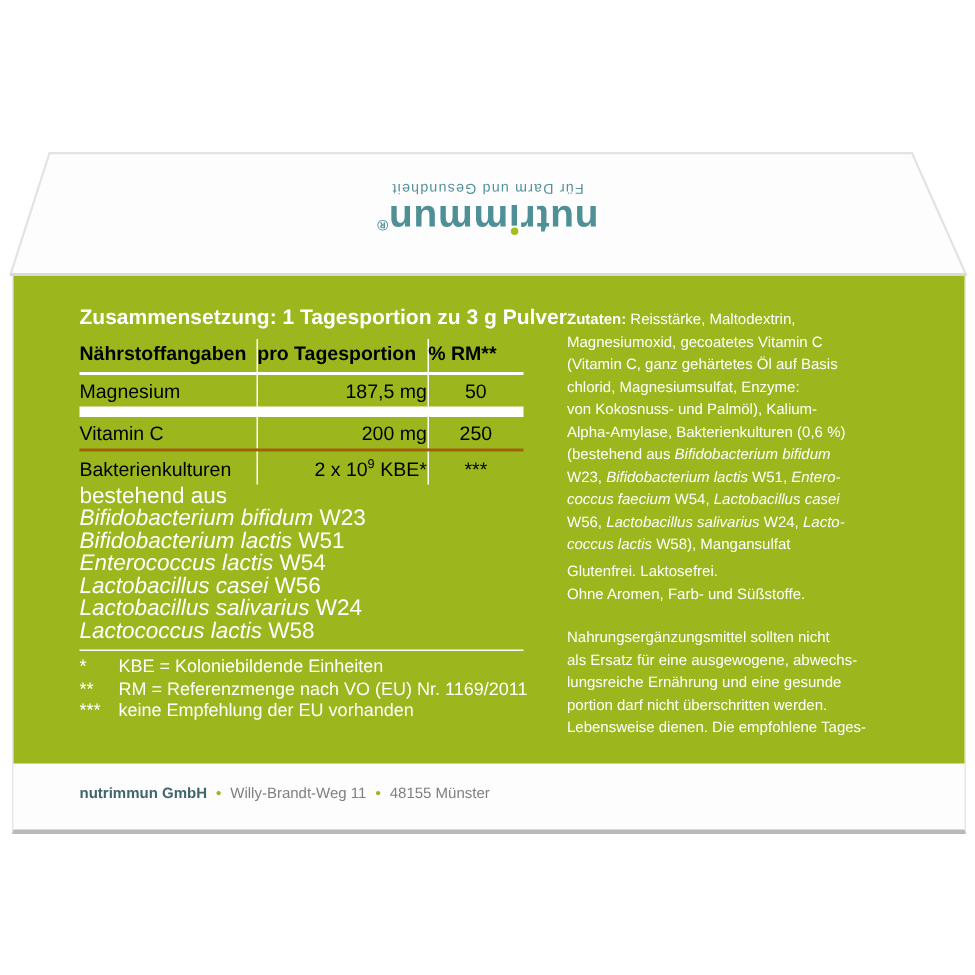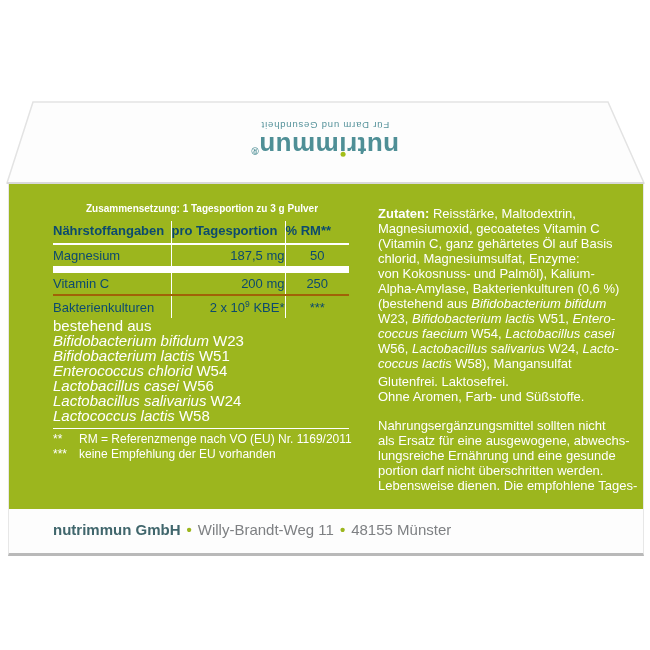--- a/index.html
+++ b/index.html
@@ -21,49 +21,49 @@
   .idot { position:absolute; left:50%; transform:translateX(-50%); top:2px; width:5px; height:5px; border-radius:50%; background:#a3bf1a; }
   .tagline { font-size:9.5px; letter-spacing:0.8px; margin-top:2px; color:#55929a; }
   
   .face {
     position:absolute; left:8px; top:184px; width:634px; height:369px; background:#fdfdfd;
     border-left:1px solid #e7e7e7; border-right:1px solid #e7e7e7; border-bottom:3px solid #b9b9b9;
   }
   .green-panel { position:absolute; left:0; top:0; width:634px; height:325px; background:#9cb61e; color:#ffffff; }
   .col-left  { position:absolute; left:44px; top:19px; width:298px; }
   .col-right { position:absolute; left:369px; top:22px; width:258px; }
-  .heading { font-size:10px; font-weight:bold; margin-bottom:7px; white-space:nowrap;text-align:center; }
+  .heading { font-size:14px; font-weight:bold; margin-bottom:7px; white-space:nowrap; }
   
-  table.nut { border-collapse:collapse; table-layout:fixed; width:296px; font-size:13px; color:#0c4a6e; }
+  table.nut { border-collapse:collapse; table-layout:fixed; width:296px; font-size:13px; color:#000000; }
   table.nut th, table.nut td { padding:3px 0; white-space:nowrap; overflow:visible; }
   table.nut th { font-weight:bold; text-align:left; border-bottom:2px solid #ffffff; padding-top:2px; padding-bottom:5px; }
   .w1 { width:118px; } .w2 { width:114px; } .w3 { width:64px; }
   .c1 { border-right:1.5px solid #ffffff; }
   th.c2 { border-right:1.5px solid #ffffff; padding-left:8px; }
   td.c2 { border-right:1.5px solid #ffffff; text-align:right; padding-right:8px; }
   .c3 { text-align:center; }
   tr.r1 td { border-bottom:7px solid #ffffff; }
   tr.r2 td { border-bottom:2px solid #a16207; }
   tr.r3 td { border-bottom:none;margin-top:16px; }
   td sup { font-size:8.5px; }
   
   .subrows .line { font-size:15px; line-height:15px; white-space:nowrap; }
   .sep { border-top:1px solid #ffffff; width:296px; margin:5px 0 3px 0; }
   .footnotes .line { font-size:12px; line-height:14.5px; white-space:nowrap; }
   .sym { display:inline-block; width:26px; }
   
-  .col-right .line { font-size:13px; line-height:15px; white-space:nowrap; }
+  .col-right .line { font-size:10px; line-height:15px; white-space:nowrap; }
   .claims { margin-top:3px; }
   .notice { margin-top:14px; }
   .b { font-weight:bold; }
   .it { font-style:italic;text-align:right; }
   
   .footer {
     position:absolute; left:44px; top:325px; height:41px; line-height:41px;
-    font-size:15px; color:#7e8083; white-space:nowrap;
+    font-size:10px; color:#7e8083; white-space:nowrap;
   }
   .company { font-weight:bold; color:#40666c; }
   .dot { color:#9cb61e; font-weight:bold; margin:0 6px; }
 </style>
 </head>
 <body>
 
 <div class="stage">
 
   <div class="lid">
@@ -110,27 +110,28 @@
                 <td class="c1">Bakterienkulturen</td>
                 <td class="c2">2 x 10<sup>9</sup> KBE*</td>
                 <td class="c3">***</td>
               </tr>
             </tbody>
         </table>
         <div class="subrows">
             <div class="line"><span>bestehend aus</span></div>
             <div class="line"><span class="it">Bifidobacterium bifidum</span><span> W23</span></div>
             <div class="line"><span class="it">Bifidobacterium lactis</span><span> W51</span></div>
-            <div class="line"><span class="it">Enterococcus chlorid</span><span> W54</span></div>
+            <div class="line"><span class="it">Enterococcus lactis</span><span> W54</span></div>
             <div class="line"><span class="it">Lactobacillus casei</span><span> W56</span></div>
             <div class="line"><span class="it">Lactobacillus salivarius</span><span> W24</span></div>
             <div class="line"><span class="it">Lactococcus lactis</span><span> W58</span></div>
           </div>
         <div class="sep"></div>
         <div class="footnotes">
+            <div class="line"><span class="sym">*</span><span>KBE = Koloniebildende Einheiten</span></div>
             <div class="line"><span class="sym">**</span><span>RM = Referenzmenge nach VO (EU) Nr. 1169/2011</span></div>
             <div class="line"><span class="sym">***</span><span>keine Empfehlung der EU vorhanden</span></div>
           </div>
       </div>
 
       <div class="col-right">
         <div class="para">
             <div class="line"><span class="b">Zutaten:</span><span> Reisstärke, Maltodextrin,</span></div>
             <div class="line"><span>Magnesiumoxid, gecoatetes Vitamin C</span></div>
             <div class="line"><span>(Vitamin C, ganz gehärtetes Öl auf Basis</span></div>

